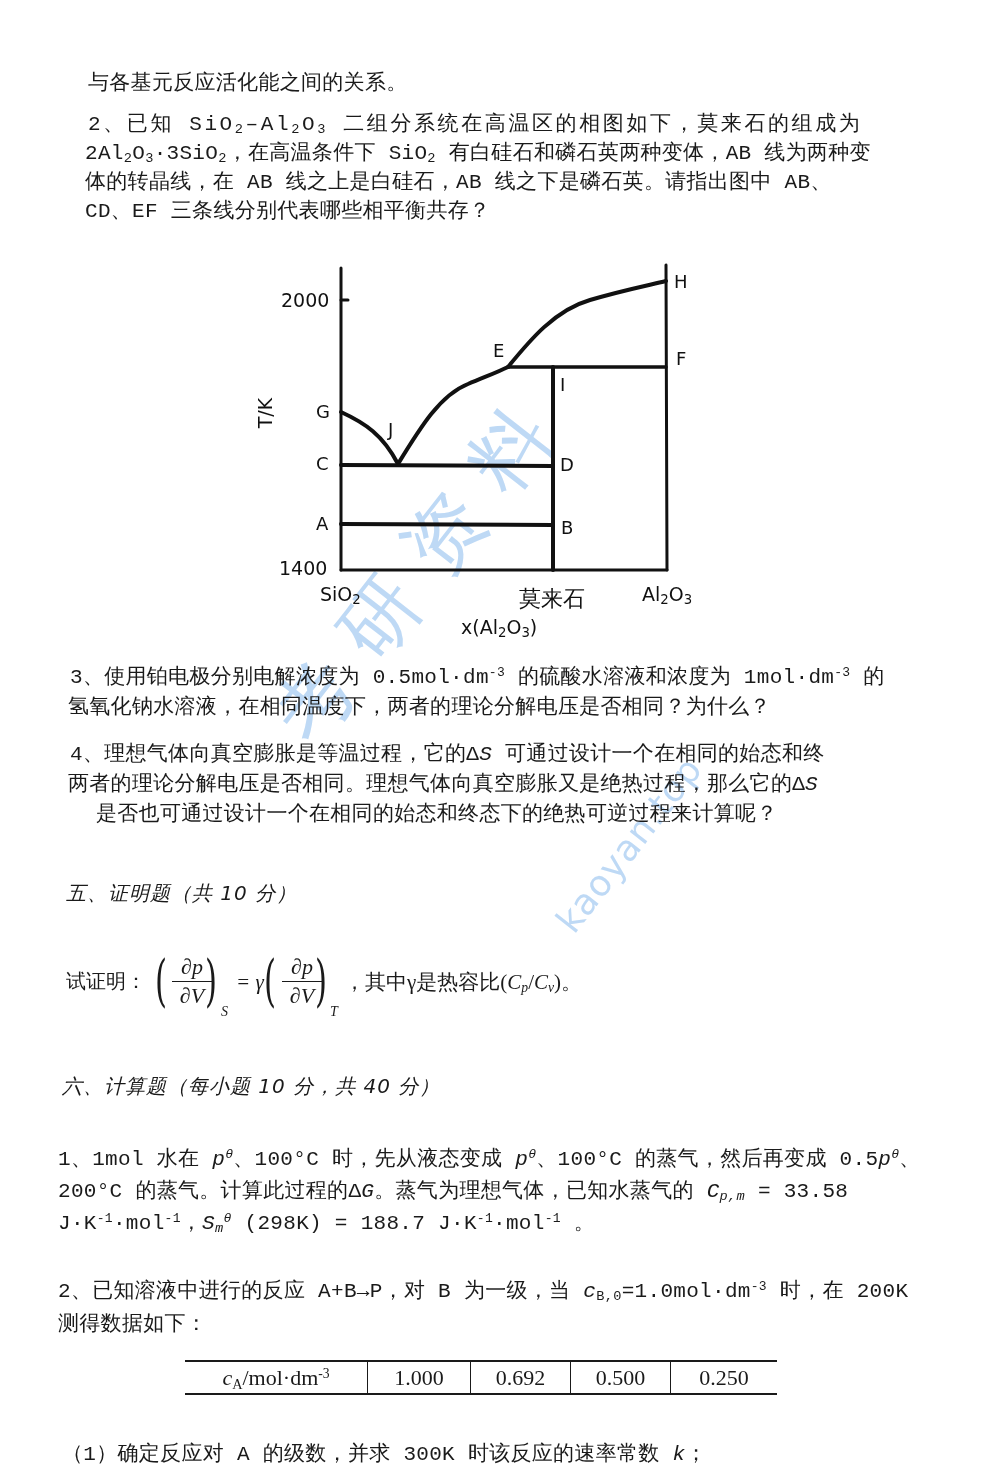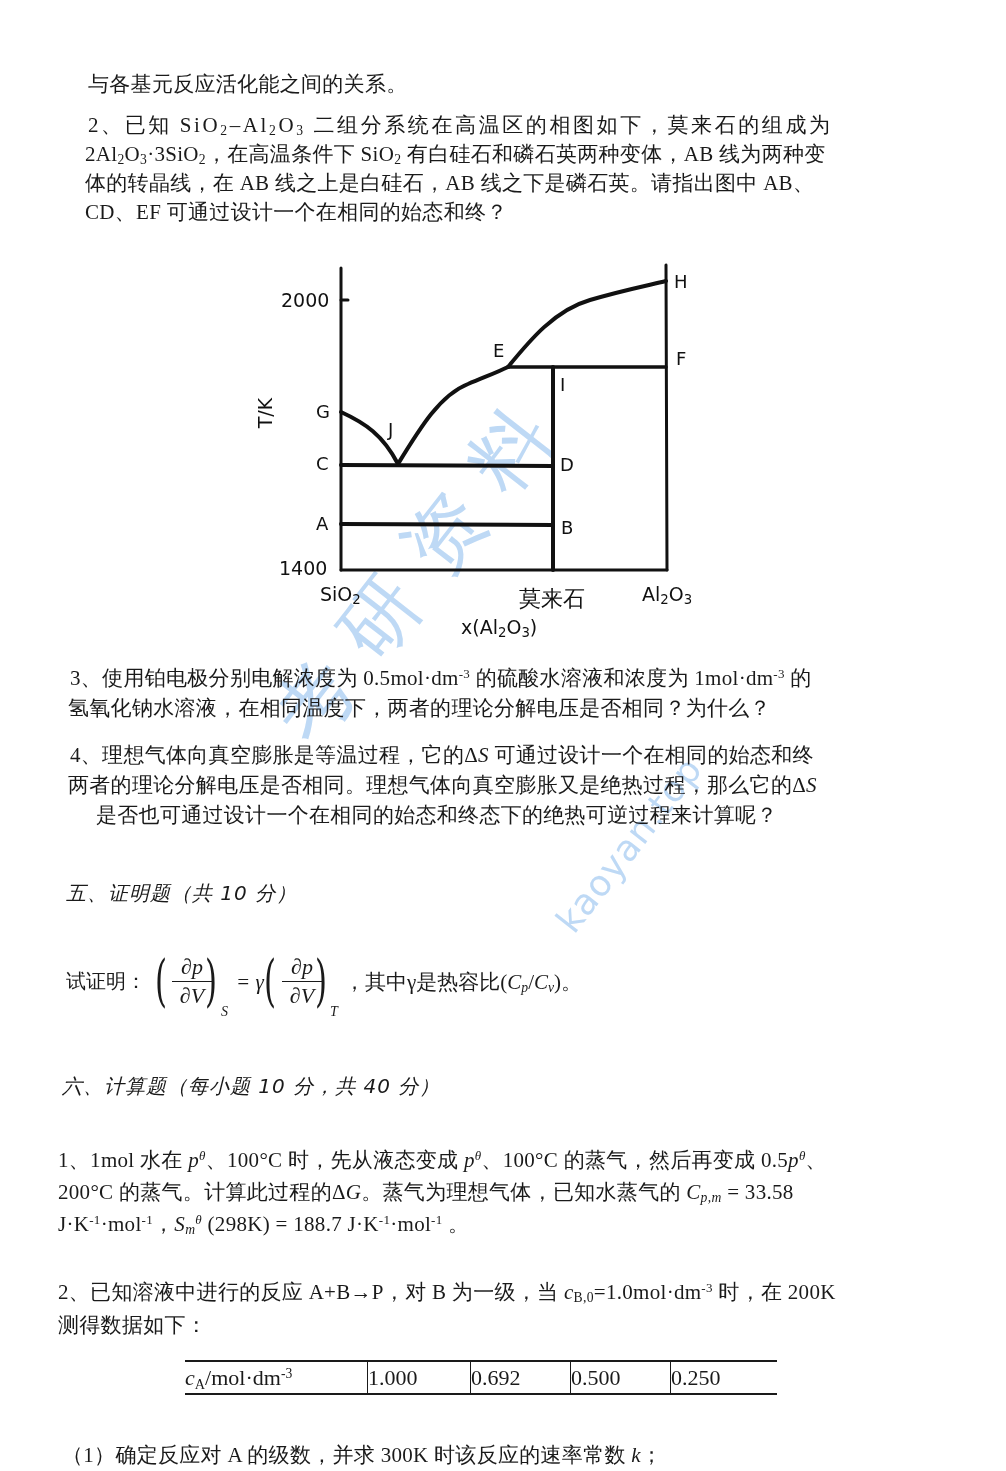--- a/index.html
+++ b/index.html
@@ -3,21 +3,21 @@
 <meta charset="utf-8">
 <style>
   html, body { margin: 0; padding: 0; background: #ffffff; }
   body {
     width: 1006px; height: 1471px; position: relative; overflow: hidden;
     color: #1a1a1a;
     font-family: "Liberation Serif", "DejaVu Serif", serif;
   }
   .line {
     position: absolute; white-space: nowrap;
-    font-size: 21px; line-height: 28px; letter-spacing: 0.3px;
+    font-size: 21px; line-height: 28px; letter-spacing: 0.3px; font-family: Liberation Mono, monospace;
   }
   .heading {
     position: absolute; white-space: nowrap;
     font-family: "DejaVu Sans", "Liberation Sans", sans-serif;
     font-size: 20px; line-height: 32px; letter-spacing: 1px; font-style: italic;
   }
   sub { font-size: 0.65em; vertical-align: -0.25em; line-height: 0; }
   sup { font-size: 0.62em; vertical-align: 0.55em; line-height: 0; }
   i { font-style: italic; }
 
@@ -42,21 +42,21 @@
   .frac .bar { display: block; border-top: 1.5px solid #1a1a1a; }
   .frac .den { display: block; line-height: 28px; }
   .subs { position: absolute; font-size: 14px; font-style: italic; }
 
   
   #data-table {
     position: absolute; left: 185px; top: 1360px;
     border-collapse: collapse; font-size: 22px;
   }
   #data-table td {
-    height: 31px; padding: 0; text-align: left;
+    height: 31px; padding: 0; text-align: center;
     border-left: 1.5px solid #1a1a1a;
   }
   #data-table tr:first-child td { border-top: 2px solid #1a1a1a; border-bottom: 1.5px solid #1a1a1a; }
   #data-table tr:last-child td { border-bottom: 2px solid #1a1a1a; }
   #data-table td:first-child { border-left: none; }
 
   
   .wm {
     position: absolute; color: #a9cdf2; opacity: 0.75; white-space: nowrap;
     font-family: "DejaVu Sans", sans-serif; pointer-events: none;
@@ -70,21 +70,21 @@
 
 <div class="line" style="left:88px; top:70px;">与各基元反应活化能之间的关系。</div>
 
 <div class="line" style="left:88px; top:111px; letter-spacing:2.6px;">
   <span>2、已知 SiO</span><sub>2</sub><span>–Al</span><sub>2</sub><span>O</span><sub>3</sub><span> 二组分系统在高温区的相图如下，莫来石的组成为</span>
 </div>
 <div class="line" style="left:85px; top:140px;">
   <span>2Al</span><sub>2</sub><span>O</span><sub>3</sub><span>·3SiO</span><sub>2</sub><span>，在高温条件下 SiO</span><sub>2</sub><span> 有白硅石和磷石英两种变体，AB 线为两种变</span>
 </div>
 <div class="line" style="left:85px; top:169px;">体的转晶线，在 AB 线之上是白硅石，AB 线之下是磷石英。请指出图中 AB、</div>
-<div class="line" style="left:85px; top:198px;">CD、EF 可通过设计一个在相同的始态和终？</div>
+<div class="line" style="left:85px; top:198px;">CD、EF 三条线分别代表哪些相平衡共存？</div>
 
 <svg id="diagram" viewBox="0 0 1006 660">
   <g fill="none" stroke="#111" stroke-linecap="round" stroke-linejoin="round">
 
     <line x1="341" y1="268" x2="341" y2="570" stroke-width="3"></line>
 
     <line x1="341" y1="300" x2="348" y2="300" stroke-width="3"></line>
 
     <line x1="666" y1="265" x2="667" y2="570" stroke-width="3"></line>
 

